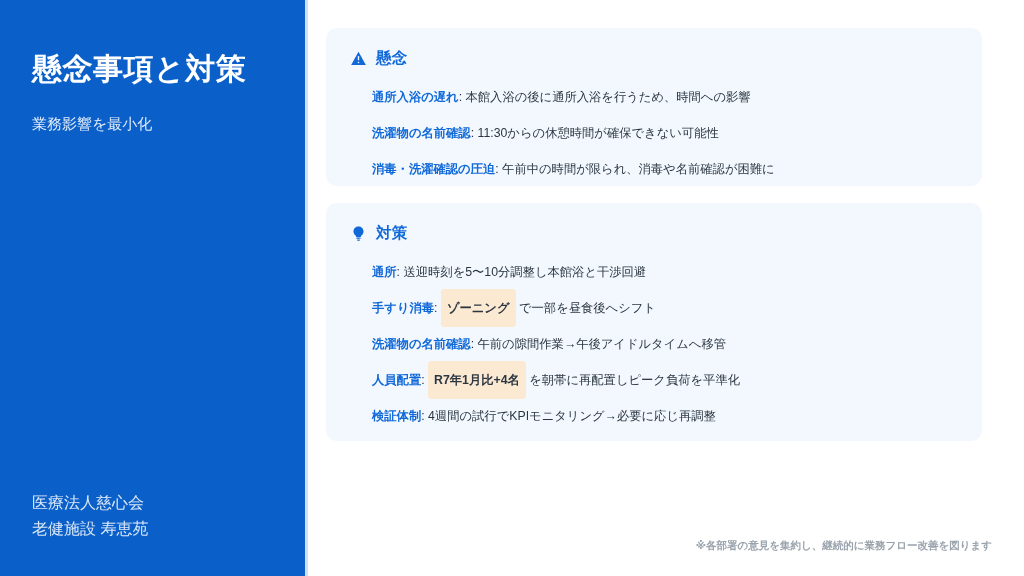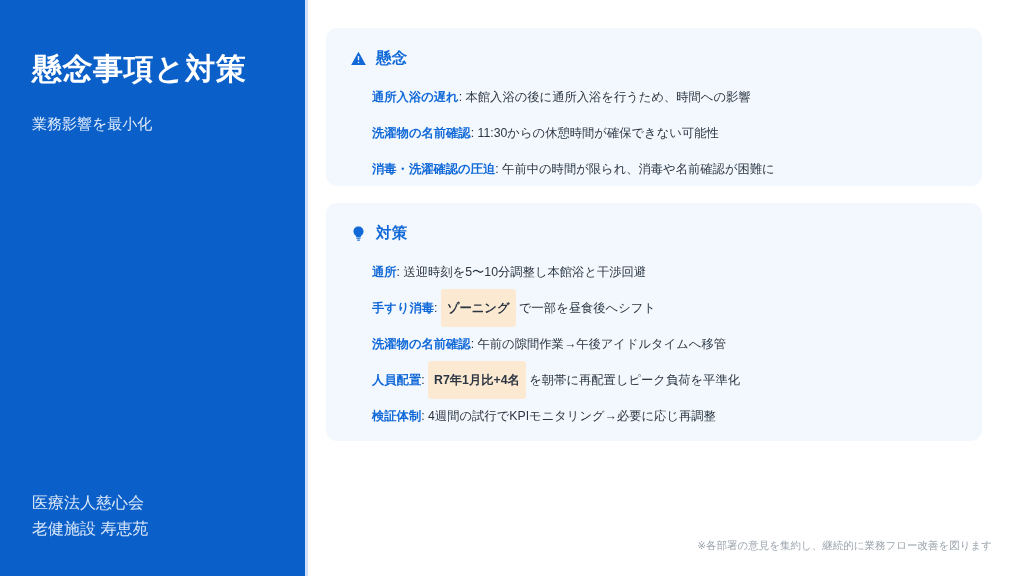--- a/index.html
+++ b/index.html
@@ -132,20 +132,21 @@
     font-weight: bold;
   }
 
   #footnote {
     position: absolute;
     right: 32px;
     top: 539px;
     color: #9aa3ad;
     font-size: 10.5px;
     white-space: nowrap;
+    font-weight: bold;
   }
 </style>
 </head>
 <body>
 
 <div id="left-panel"></div>
 <div id="left-panel-edge"></div>
 
 <div id="deck-title">懸念事項と対策</div>
 <div id="deck-subtitle">業務影響を最小化</div>

